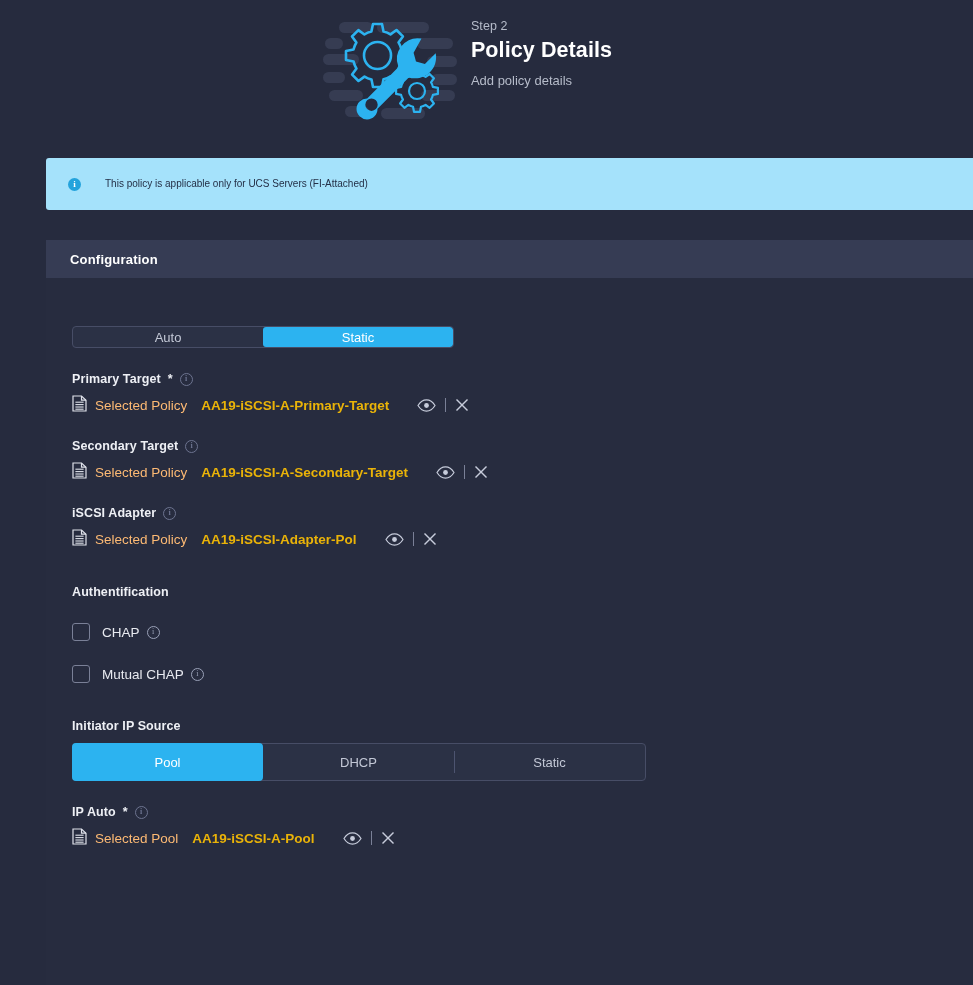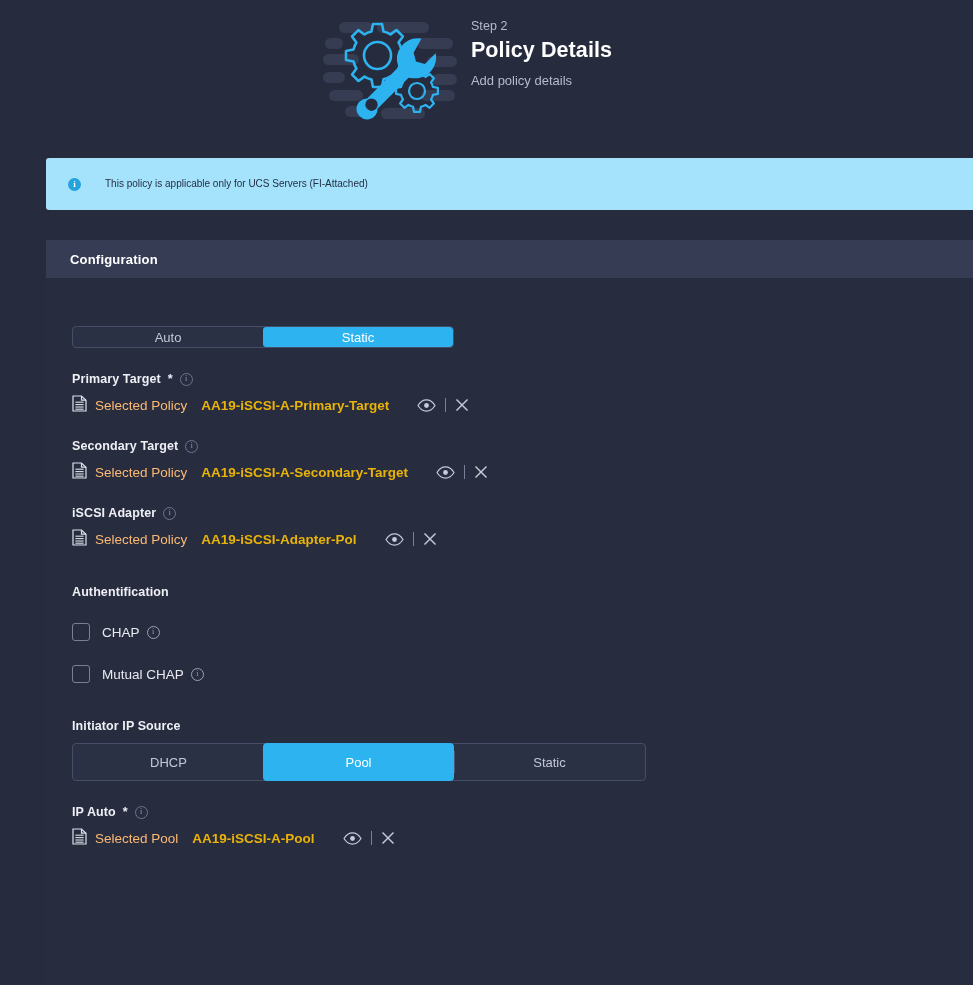--- a/index.html
+++ b/index.html
@@ -485,22 +485,22 @@
   <div class="check-row">
     <span class="checkbox"></span>
     <span class="check-label">
       <span>Mutual CHAP</span>
       <span class="info-i bright">i</span>
     </span>
   </div>
 
   <div class="init-title">Initiator IP Source</div>
   <div class="toggle3">
+    <div class="seg active">Pool</div>
     <div class="seg">DHCP</div>
-    <div class="seg active">Pool</div>
     <div class="seg has-divider">Static</div>
   </div>
 
   <div class="field-group">
     <div class="field-label">
       <span>IP Auto</span>
       <span class="req">*</span>
       <span class="info-i">i</span>
     </div>
     <div class="selected-row">

